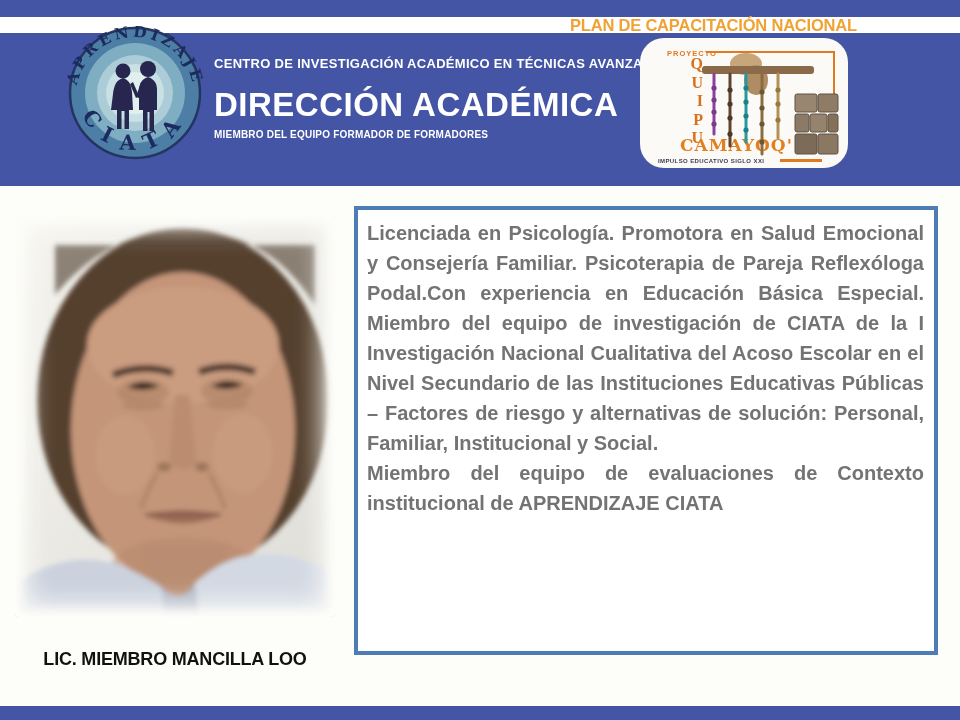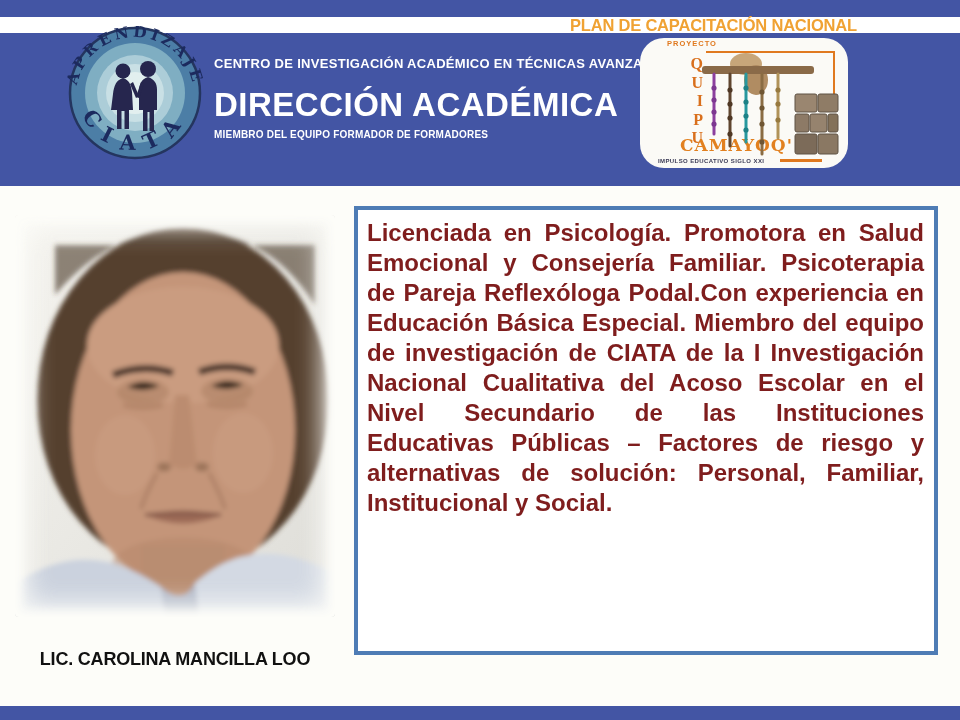--- a/index.html
+++ b/index.html
@@ -19,42 +19,42 @@
   .ciata-logo { position:absolute; left:62px; top:26px; width:146px; height:134px; }
 
   .header-text { position:absolute; left:214px; top:56px; color:#FFFFFF; }
   .org-line { font-size:13px; font-weight:bold; letter-spacing:0.3px; white-space:nowrap; }
   .dept-title { font-size:33px; font-weight:bold; letter-spacing:0.5px; margin-top:15px; white-space:nowrap; }
   .member-line { font-size:10px; font-weight:bold; letter-spacing:0.2px; margin-top:5px; white-space:nowrap; }
 
   
   .quipu-badge { position:absolute; left:640px; top:38px; width:208px; height:130px;
     background:#FBFAF6; border-radius:24px; }
-  .quipu-project { position:absolute; left:27px; top:1px; font-size:7.5px; font-weight:bold;
+  .quipu-project { position:absolute; left:27px; top:11px; font-size:7.5px; font-weight:bold;
     color:#E0791F; letter-spacing:1px; }
   .quipu-vertical { position:absolute; left:16px; top:17px; width:15px;
     font-family:Liberation Serif, serif; font-weight:bold; font-size:16px; line-height:18.5px;
     color:#D96F1C; word-break:break-all; text-align:right;margin-left:32px; }
   .quipu-camayoq { position:absolute; left:40px; bottom:13px; font-family:"DejaVu Serif", serif;
     font-weight:bold; font-size:17px; color:#E2801F; letter-spacing:1px; white-space:nowrap; }
   .quipu-tagline { position:absolute; left:18px; bottom:4px; font-size:6px; font-weight:bold;
     color:#3A3A55; letter-spacing:0.4px; white-space:nowrap; }
   .tagline-rule { position:absolute; left:140px; bottom:6px; width:42px; height:3px; background:#E0791F; }
   .quipu-art { position:absolute; right:4px; top:6px; }
 
   
   .photo { position:absolute; left:15px; top:215px; width:320px; height:402px; border-radius:4px; overflow:hidden; }
   .photo svg { display:block; }
   .photo-feather { position:absolute; inset:0; border-radius:4px; pointer-events:none;
     box-shadow: inset 0 0 10px 6px #FDFDF9, inset 0 0 24px 14px rgba(253,253,249,0.85); }
 
   
   .bio-box { position:absolute; left:354px; top:206px; width:584px; height:449px;
     background:#FFFFFF; border:4px solid #4E7CB5; padding:8px 10px 0 9px; }
-  .bio-box p { font-size:24px; font-weight:bold; line-height:30px; color:#7f1d1d;
+  .bio-box p { font-size:20px; font-weight:bold; line-height:30px; color:#737373;
     text-align:justify; }
 
   
   .caption { position:absolute; left:27px; top:649px; width:296px; text-align:center;
     font-size:18px; font-weight:bold; color:#111111; letter-spacing:-0.2px; white-space:nowrap; }
 
   
   .bottom-bar { position:absolute; left:0; bottom:0; width:960px; height:14px; background:#4355A4; }
 </style>
 </head>
@@ -204,19 +204,20 @@
         <path d="M0 402 L0 368 C60 330 104 344 146 372 L156 402 Z" fill="#CBD2DE"></path>
         <path d="M320 402 L320 358 C252 324 212 340 180 368 L172 402 Z" fill="#D3D9E3"></path>
         <path d="M146 372 Q168 392 180 368 L184 402 L150 402 Z" fill="#AEB6C6"></path>
       </g>
     </svg>
     <div class="photo-feather"></div>
   </div>
 
   <div class="bio-box">
     <p>Licenciada en Psicología. Promotora en Salud Emocional y Consejería Familiar. Psicoterapia de Pareja Reflexóloga Podal.Con experiencia en Educación Básica Especial. Miembro del equipo de investigación de CIATA de la I Investigación Nacional Cualitativa del Acoso Escolar en el Nivel Secundario de las Instituciones Educativas Públicas – Factores de riesgo y alternativas de solución: Personal, Familiar, Institucional y Social.</p>
-  </div>
-
-  <div class="caption">LIC. CAROLINA MANCILLA LOO</div>
+    <p>Miembro del equipo de evaluaciones de Contexto institucional de APRENDIZAJE CIATA</p>
+  </div>
+
+  <div class="caption">LIC. MIEMBRO MANCILLA LOO</div>
 
   <div class="bottom-bar"></div>
 
 </div>
 
 </body></html>

